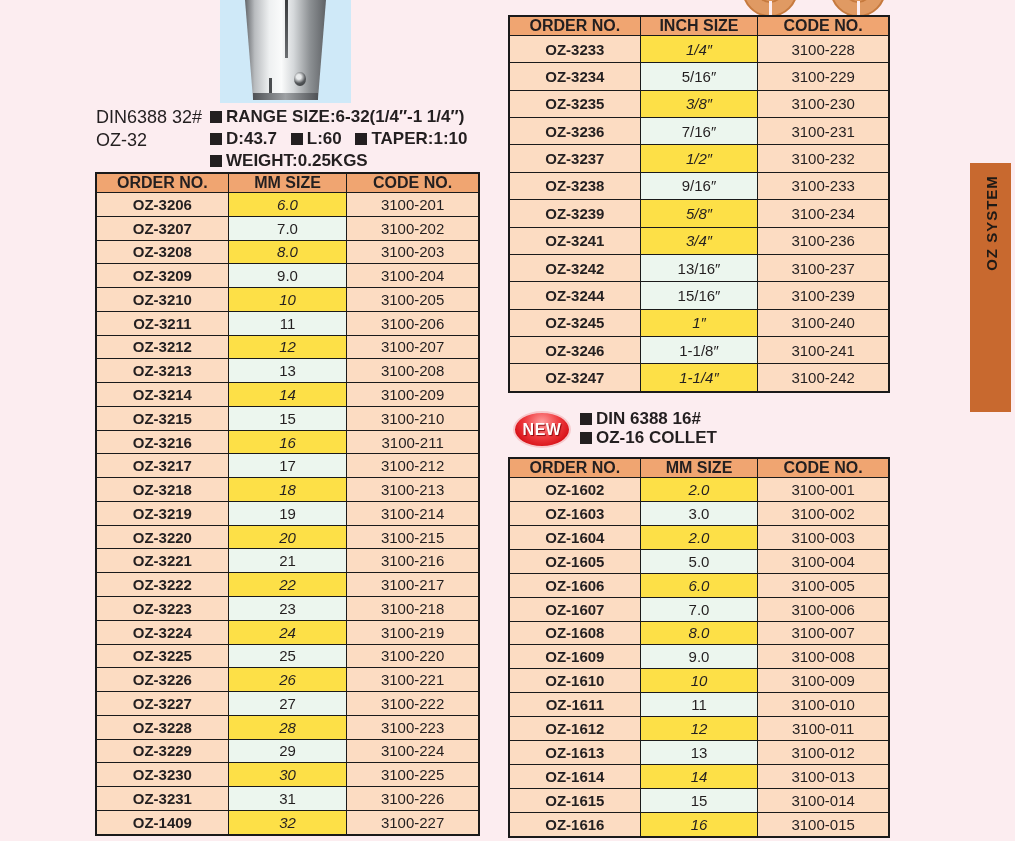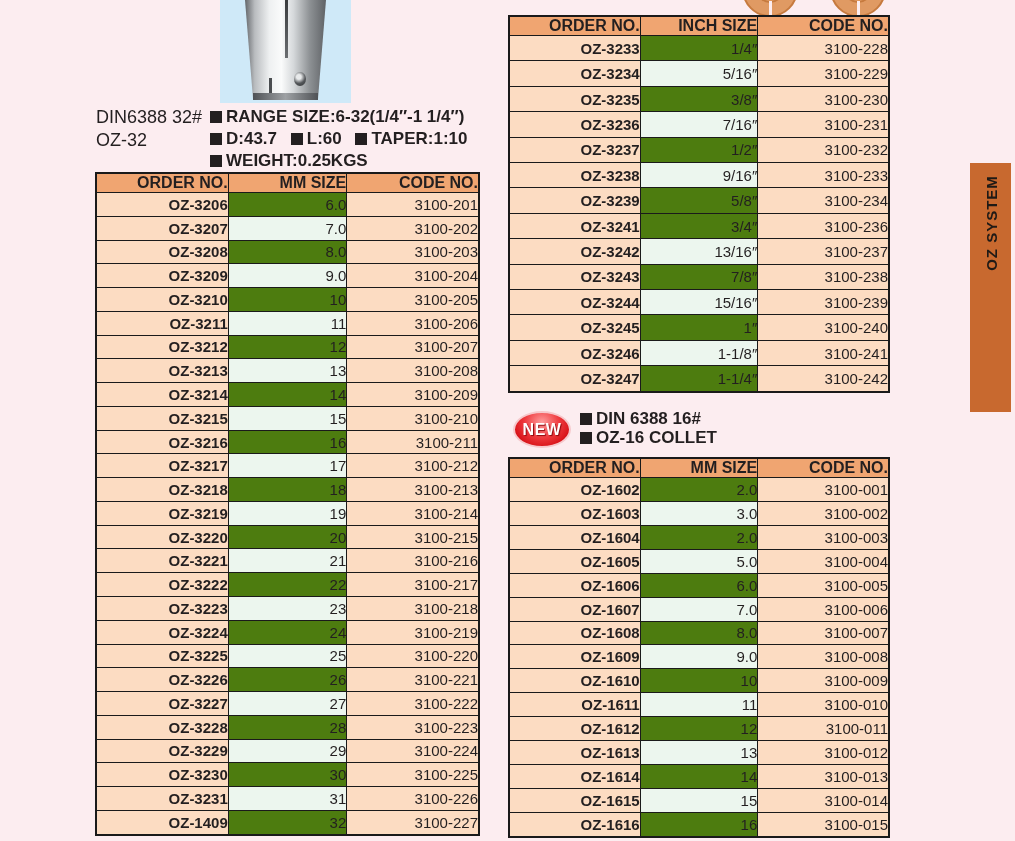--- a/index.html
+++ b/index.html
@@ -20,26 +20,26 @@
 
   
   .prod-head{position:absolute;left:96px;top:106px;font-size:18px;line-height:23px;}
   .specs{position:absolute;left:210px;top:106px;font-weight:bold;font-size:17px;line-height:22px;white-space:nowrap;}
   .sq{display:inline-block;width:12px;height:12px;background:#231f20;margin-right:4px;vertical-align:-1px;}
   .spec-seg{margin-right:9px;}
   .spec-seg:last-child{margin-right:4px;}
 
   
   table.spec-table{position:absolute;border-collapse:collapse;table-layout:fixed;
-    border:2px solid #1a1a1a;font-size:15px;text-align:right;}
+    border:2px solid #1a1a1a;font-size:15px;text-align:center;}
   table.spec-table th,table.spec-table td{border:1.5px solid #1a1a1a;padding:0;overflow:hidden;}
   table.spec-table th{background:#f0a571;font-size:16px;font-weight:bold;color:#231f20;}
   td.c-order{background:#fcdcc2;font-weight:bold;}
   td.c-code{background:#fcdcc2;}
-  td.c-size.white{background:#4d7c0f;}
+  td.c-size.white{background:#fde047;font-style:italic;}
   td.c-size.green{background:#ecf6ee;}
   th:nth-child(1),td:nth-child(1){width:34.5%;}
   th:nth-child(2),td:nth-child(2){width:31%;margin-top:6px;}
   th:nth-child(3),td:nth-child(3){width:34.5%;}
   #t-oz32mm{left:95px;top:172px;width:385px;height:664px;}
   #t-oz32inch{left:508px;top:15px;width:382px;height:378px;}
   #t-oz16mm{left:508px;top:457px;width:382px;height:381px;}
 
   
   .new-badge{position:absolute;left:513px;top:411px;width:58px;height:37px;border-radius:50%;
@@ -297,25 +297,20 @@
           <td class="c-order">OZ-3241</td>
           <td class="c-size white">3/4″</td>
           <td class="c-code">3100-236</td>
         </tr>
         <tr>
           <td class="c-order">OZ-3242</td>
           <td class="c-size green">13/16″</td>
           <td class="c-code">3100-237</td>
         </tr>
         <tr>
-          <td class="c-order">OZ-3243</td>
-          <td class="c-size white">7/8″</td>
-          <td class="c-code">3100-238</td>
-        </tr>
-        <tr>
           <td class="c-order">OZ-3244</td>
           <td class="c-size green">15/16″</td>
           <td class="c-code">3100-239</td>
         </tr>
         <tr>
           <td class="c-order">OZ-3245</td>
           <td class="c-size white">1″</td>
           <td class="c-code">3100-240</td>
         </tr>
         <tr>

